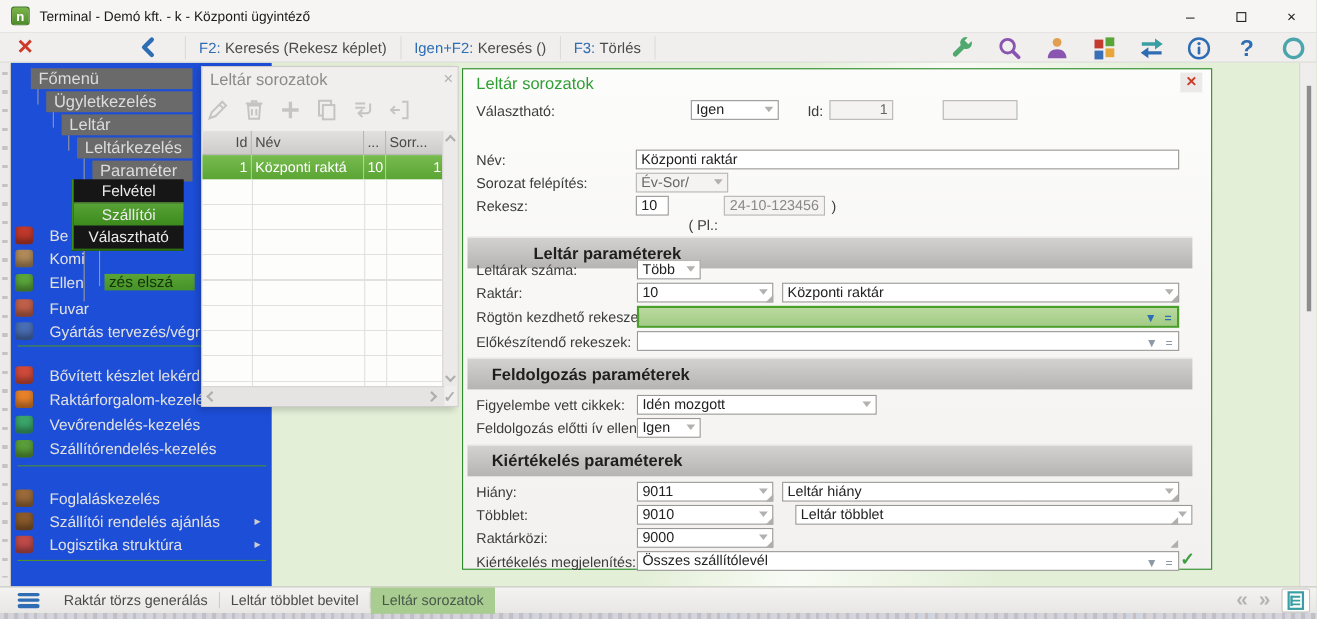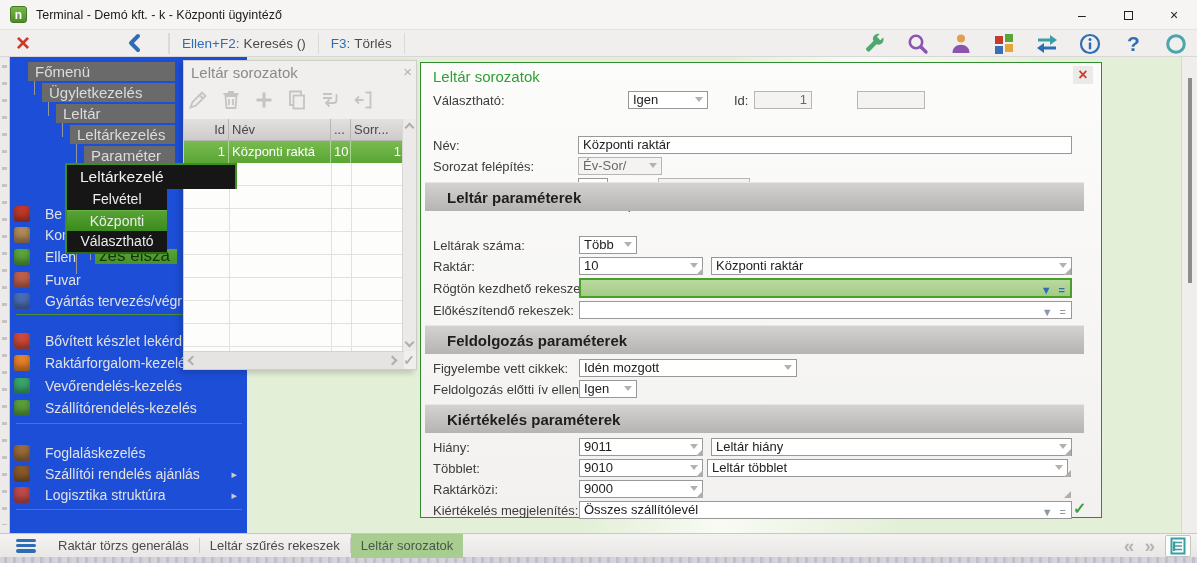--- a/index.html
+++ b/index.html
@@ -34,21 +34,21 @@
      background:repeating-linear-gradient(180deg,#bcbab8 0 3px, transparent 3px 17px); opacity:.8; }
 
   
   .menu-panel { position:absolute; left:10px; top:0; width:237px; height:512px; background:#1d4ed8; z-index:5; }
   .tree-row { position:absolute; height:19px; right:72px; background:#6a6a6a; color:#dcdcdc; font-size:15px; line-height:19px; padding-left:7px; white-space:nowrap; overflow:hidden; }
   .tree-ln { position:absolute; background:#979797; width:1px; }
   .mi-icon { position:absolute; left:4px; width:16px; height:16px; border-radius:3px; box-shadow:inset 0 -5px 6px rgba(0,0,0,.35); }
   .menu-item { position:absolute; left:35px; height:19px; color:#e2e2e2; font-size:14px; line-height:19px; white-space:nowrap; overflow:hidden; max-width:200px; }
   .menu-sep { position:absolute; left:6px; width:226px; height:1px; background:#4f8f2c; }
   .mi-arrow { position:absolute; right:10px; color:#cdcdcd; font-size:11px; line-height:19px; }
-  .hl-row { position:absolute; left:85px; width:82px; height:15px; background:linear-gradient(#5aa534,#47922a); color:#14330a; font-size:17px; line-height:14px; overflow:hidden; padding-left:4px; white-space:nowrap; }
+  .hl-row { position:absolute; left:85px; width:82px; height:15px; background:linear-gradient(#5aa534,#47922a); color:#14330a; font-size:14px; line-height:14px; overflow:hidden; padding-left:4px; white-space:nowrap; }
 
   
   .popup { position:absolute; left:65px; top:106px; z-index:30; }
   .popup-title { width:172px; height:26px; background:#161616; border:2px solid #3f8f1f; border-bottom:none; color:#f2f2f2; font-size:15.5px; line-height:23px; padding-left:13px; white-space:nowrap; overflow:hidden; }
   .popup-items { width:102px; background:#161616; border-left:2px solid #3f8f1f; border-bottom:2px solid #2c6e12; }
   .popup-item { height:21px; color:#ececec; font-size:14px; line-height:21px; text-align:center; white-space:nowrap; }
   .popup-item.sel { background:linear-gradient(#57a234,#3c8a1d); border-top:1px solid #6ab545; }
 
   
   .list-panel { position:absolute; left:183px; top:3px; width:234px; height:310px; background:#f1efee; border:1px solid #cfcdcb; box-shadow:-3px 3px 6px rgba(0,0,0,.18); z-index:10; }
@@ -122,23 +122,27 @@
   </div>
 
   <div class="toolbar">
     <div class="tb-close">×</div>
     <div class="tb-back">
       <svg width="22" height="22" viewBox="0 0 22 22">
           <polyline points="14,4 7,11 14,18" fill="none" stroke="#2e6db4" stroke-width="4" stroke-linecap="round" stroke-linejoin="round"></polyline>
         </svg>
     </div>
     <div class="vsep" style="margin-left:22px"></div>
+    <div class="tb-group">
+      <span class="tb-key">F2:</span>
+      <span class="tb-lbl">Keresés (Rekesz képlet)</span>
+    </div>
     <div class="vsep"></div>
     <div class="tb-group">
-      <span class="tb-key">Ellen+F2:</span>
+      <span class="tb-key">Igen+F2:</span>
       <span class="tb-lbl">Keresés ()</span>
     </div>
     <div class="vsep"></div>
     <div class="tb-group">
       <span class="tb-key">F3:</span>
       <span class="tb-lbl">Törlés</span>
     </div>
     <div class="vsep"></div>
 
     <div class="tb-right">
@@ -293,24 +297,23 @@
         <span class="chev down" style="position:absolute; left:3px; bottom:5px;"></span>
       </div>
       <div class="lp-hscroll">
         <span class="chev left" style="position:absolute; left:5px; top:5px;"></span>
         <span class="chev right" style="position:absolute; right:8px; top:5px;"></span>
       </div>
       <div class="lp-check">✓</div>
     </div>
 
     <div class="popup">
-      <div class="popup-title">Leltárkezelé</div>
       <div class="popup-items">
         <div class="popup-item">Felvétel</div>
-        <div class="popup-item sel">Központi</div>
+        <div class="popup-item sel">Szállítói</div>
         <div class="popup-item">Választható</div>
       </div>
     </div>
 
     <div class="form-panel">
       <div class="fp-title">Leltár sorozatok</div>
       <div class="fp-close">×</div>
 
       <div class="flabel" style="left:12px; top:30px;">Választható:</div>
       <div class="finput fsel" style="left:207px; top:28px; width:80px;"><span>Igen</span><i class="arr"></i></div>
@@ -321,21 +324,21 @@
       <div class="flabel" style="left:12px; top:75px;">Név:</div>
       <div class="finput" style="left:157px; top:73px; width:494px;">Központi raktár</div>
       <div class="flabel" style="left:12px; top:96px;">Sorozat felépítés:</div>
       <div class="finput fsel fdis" style="left:157px; top:94px; width:84px;"><span>Év-Sor/</span><i class="arr"></i></div>
       <div class="flabel" style="left:12px; top:117px;">Rekesz:</div>
       <div class="finput" style="left:157px; top:115px; width:30px;">10</div>
       <div class="flabel" style="left:205px; top:134px;">( Pl.:</div>
       <div class="finput fdis" style="left:237px; top:115px; width:92px; text-align:center; color:#8a8886;">24-10-123456</div>
       <div class="flabel" style="left:335px; top:117px;">)</div>
 
-      <div class="fsection" style="top:119px;"><span>Leltár paraméterek</span></div>
+      <div class="fsection" style="top:152px;padding-left:38px;"><span>Leltár paraméterek</span></div>
       <div class="flabel" style="left:12px; top:175px;">Leltárak száma:</div>
       <div class="finput fsel" style="left:158px; top:173px; width:58px;"><span>Több</span><i class="arr"></i></div>
       <div class="flabel" style="left:12px; top:196px;">Raktár:</div>
       <div class="finput fsel" style="left:158px; top:194px; width:124px;"><span>10</span><i class="arr"></i></div>
       <div class="grip" style="left:275px; top:205px;"></div>
       <div class="finput fsel" style="left:290px; top:194px; width:361px;"><span>Központi raktár</span><i class="arr"></i></div>
       <div class="grip" style="left:643px; top:205px;"></div>
       <div class="flabel" style="left:12px; top:218px;">Rögtön kezdhető rekeszek:</div>
       <div class="finput green-combo" style="left:158px; top:215px; width:493px; height:20px;">
           <span class="combo-ic">▼ =</span>
@@ -354,21 +357,21 @@
       <div class="fsection" style="top:341px;"><span>Kiértékelés paraméterek</span></div>
       <div class="flabel" style="left:12px; top:377px;">Hiány:</div>
       <div class="finput fsel" style="left:158px; top:375px; width:124px;"><span>9011</span><i class="arr"></i></div>
       <div class="grip" style="left:275px; top:386px;"></div>
       <div class="finput fsel" style="left:290px; top:375px; width:361px;"><span>Leltár hiány</span><i class="arr"></i></div>
       <div class="grip" style="left:643px; top:386px;"></div>
 
       <div class="flabel" style="left:12px; top:398px;">Többlet:</div>
       <div class="finput fsel" style="left:158px; top:396px; width:124px;"><span>9010</span><i class="arr"></i></div>
       <div class="grip" style="left:275px; top:407px;"></div>
-      <div class="finput fsel" style="left:286px; top:396px; width:361px;"><span>Leltár többlet</span><i class="arr"></i></div>
+      <div class="finput fsel" style="left:302px; top:396px; width:361px;"><span>Leltár többlet</span><i class="arr"></i></div>
       <div class="grip" style="left:643px; top:407px;"></div>
 
       <div class="flabel" style="left:12px; top:419px;">Raktárközi:</div>
       <div class="finput fsel" style="left:158px; top:417px; width:124px;"><span>9000</span><i class="arr"></i></div>
       <div class="grip" style="left:275px; top:428px;"></div>
       <div class="grip" style="left:643px; top:428px;"></div>
 
       <div class="flabel" style="left:12px; top:440px;">Kiértékelés megjelenítés:</div>
       <div class="finput" style="left:158px; top:438px; width:493px;"><span>Összes szállítólevél</span><span class="combo-ic">▼ =</span></div>
       <div class="fp-check">✓</div>
@@ -380,21 +383,21 @@
   </div>
 
   <div class="bottombar">
     <div class="hamburger">
         <i></i>
         <i></i>
         <i></i>
       </div>
     <div class="bb-tab" style="margin-left:12px;">Raktár törzs generálás</div>
     <div class="bb-sep"></div>
-    <div class="bb-tab">Leltár szűrés rekeszek</div>
+    <div class="bb-tab">Leltár többlet bevitel</div>
     <div class="bb-sep"></div>
     <div class="bb-tab active">Leltár sorozatok</div>
     <div class="bb-right">
       <span class="bb-chev">«</span>
       <span class="bb-chev">»</span>
       <div class="bb-doc">
         <svg width="16" height="18" viewBox="0 0 16 18">
             <rect x="1.5" y="1.5" width="13" height="15" fill="none" stroke="#3a9ea5" stroke-width="2"></rect>
             <path d="M4 5.5h8 M4 9h8 M4 12.5h8" stroke="#3a9ea5" stroke-width="1.6"></path>
             <rect x="3" y="4.5" width="2.2" height="9.5" fill="#3a9ea5"></rect>

